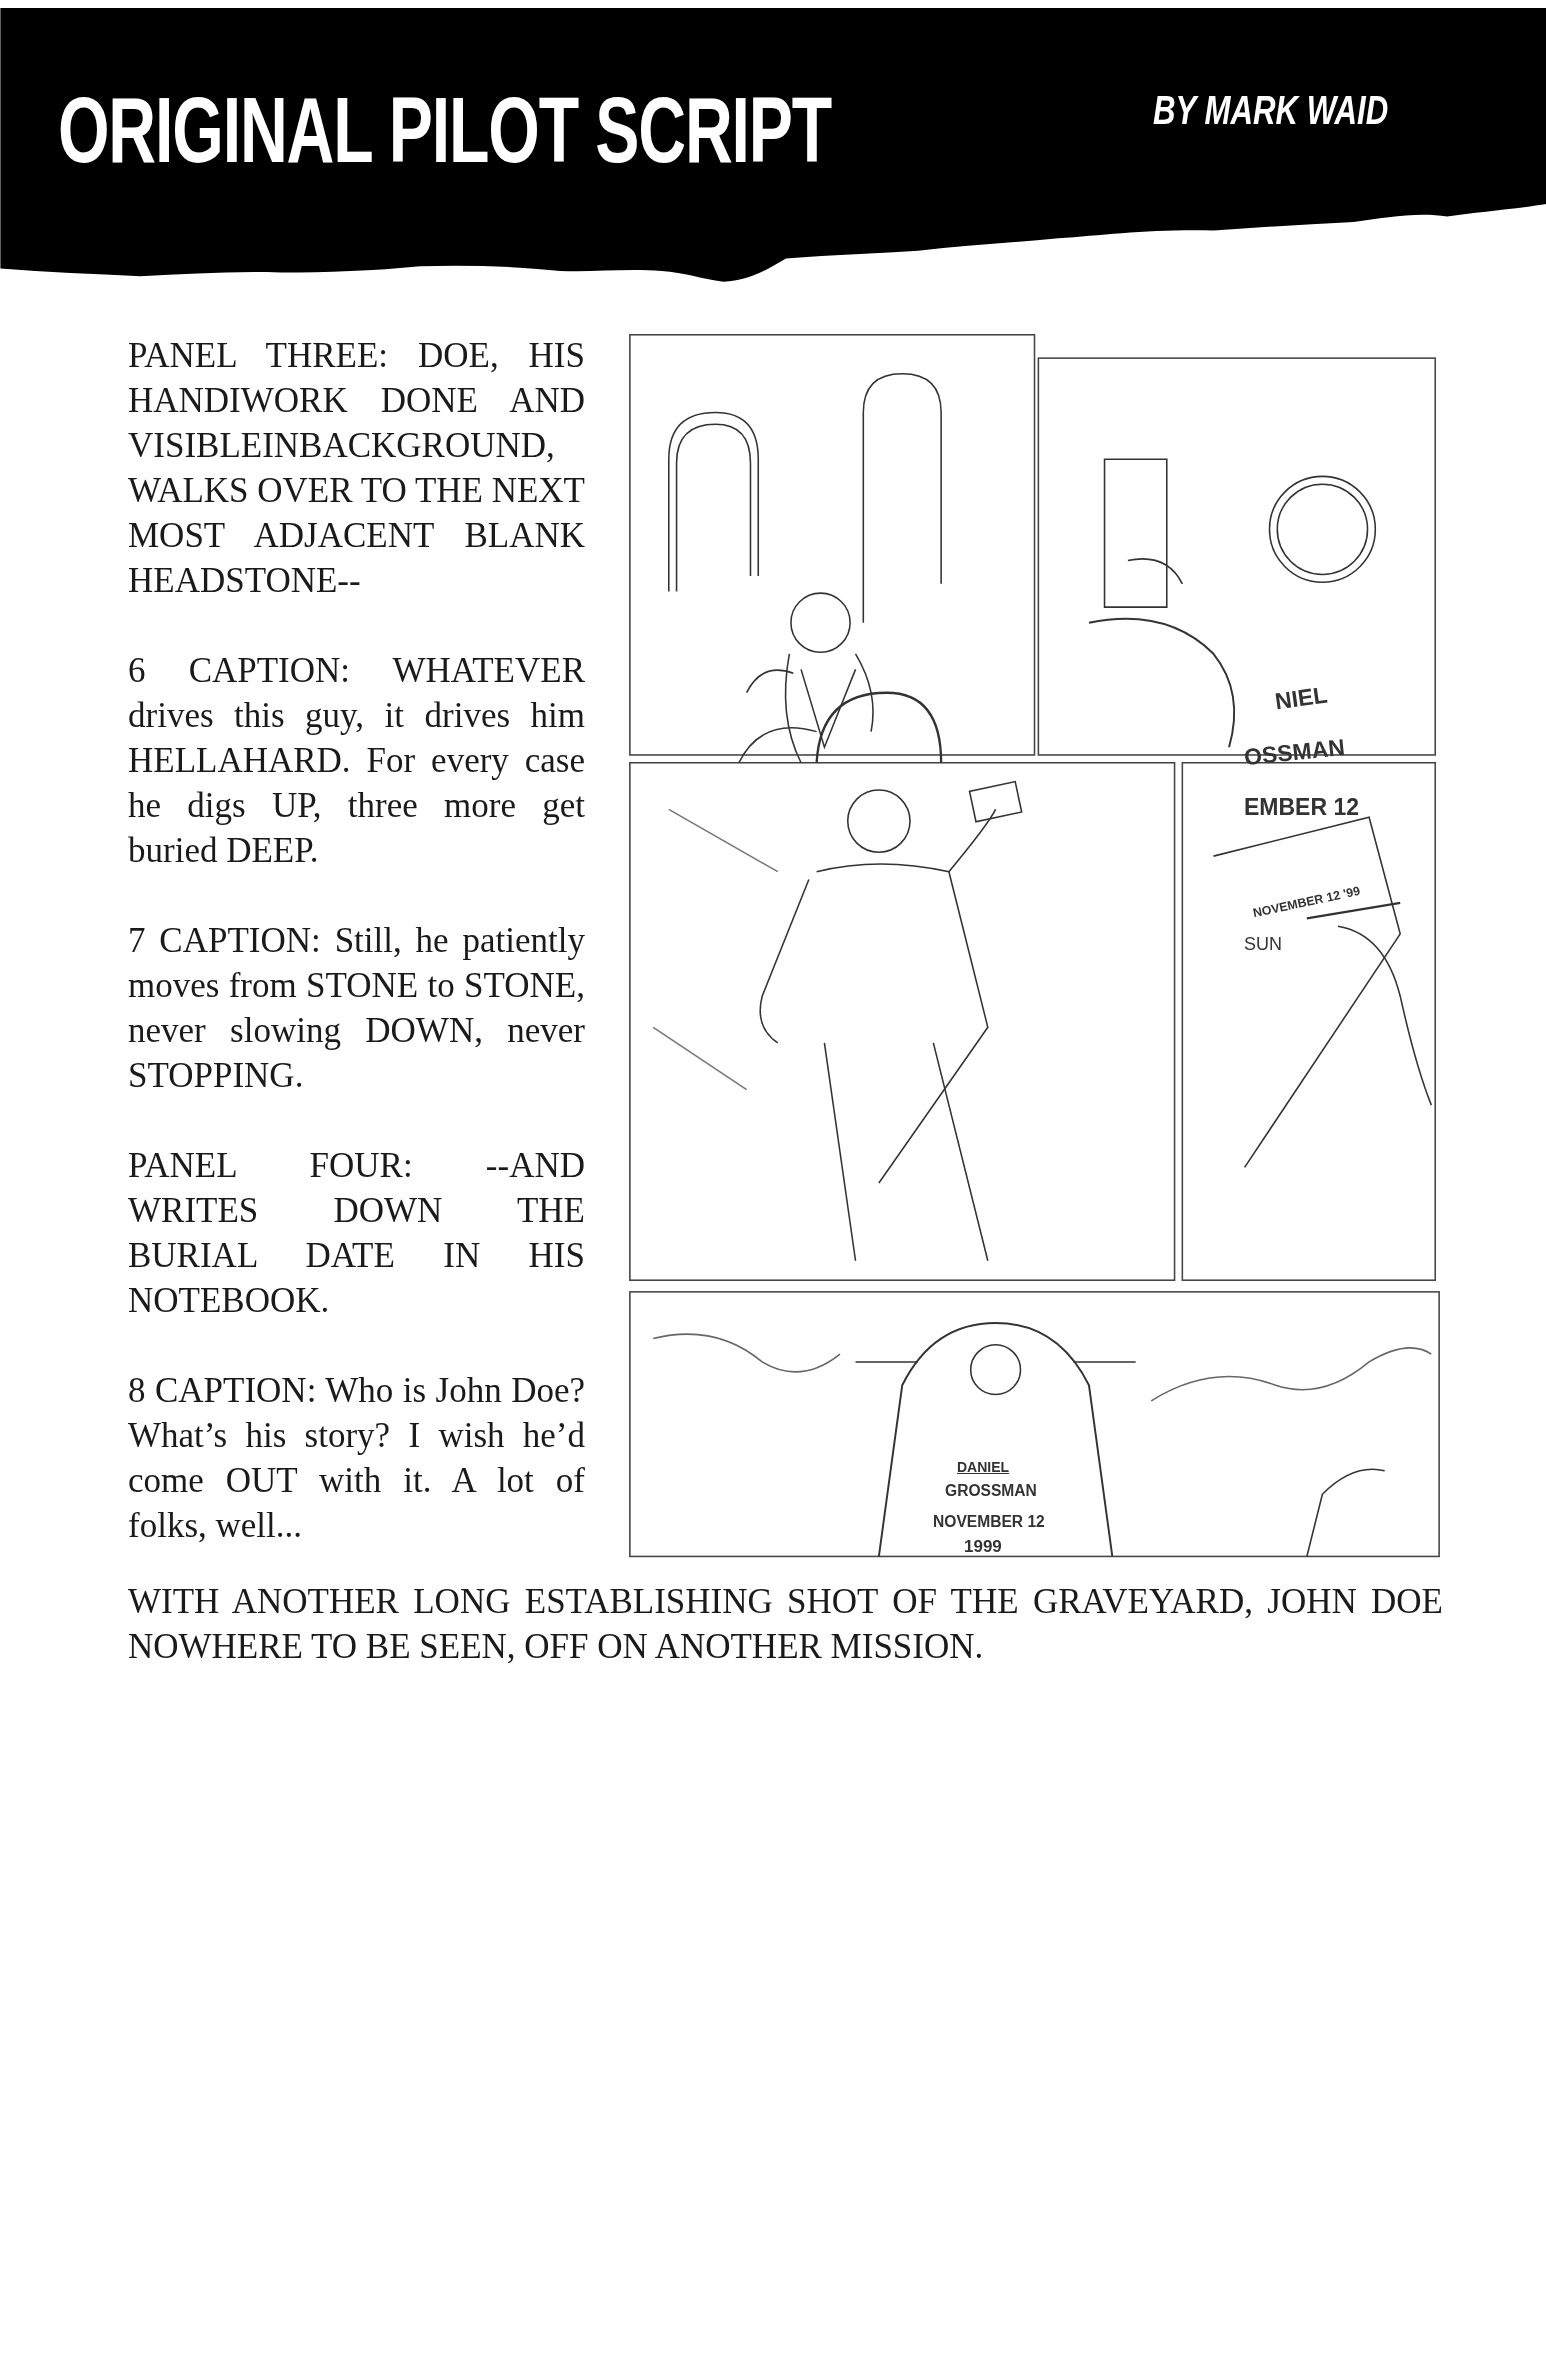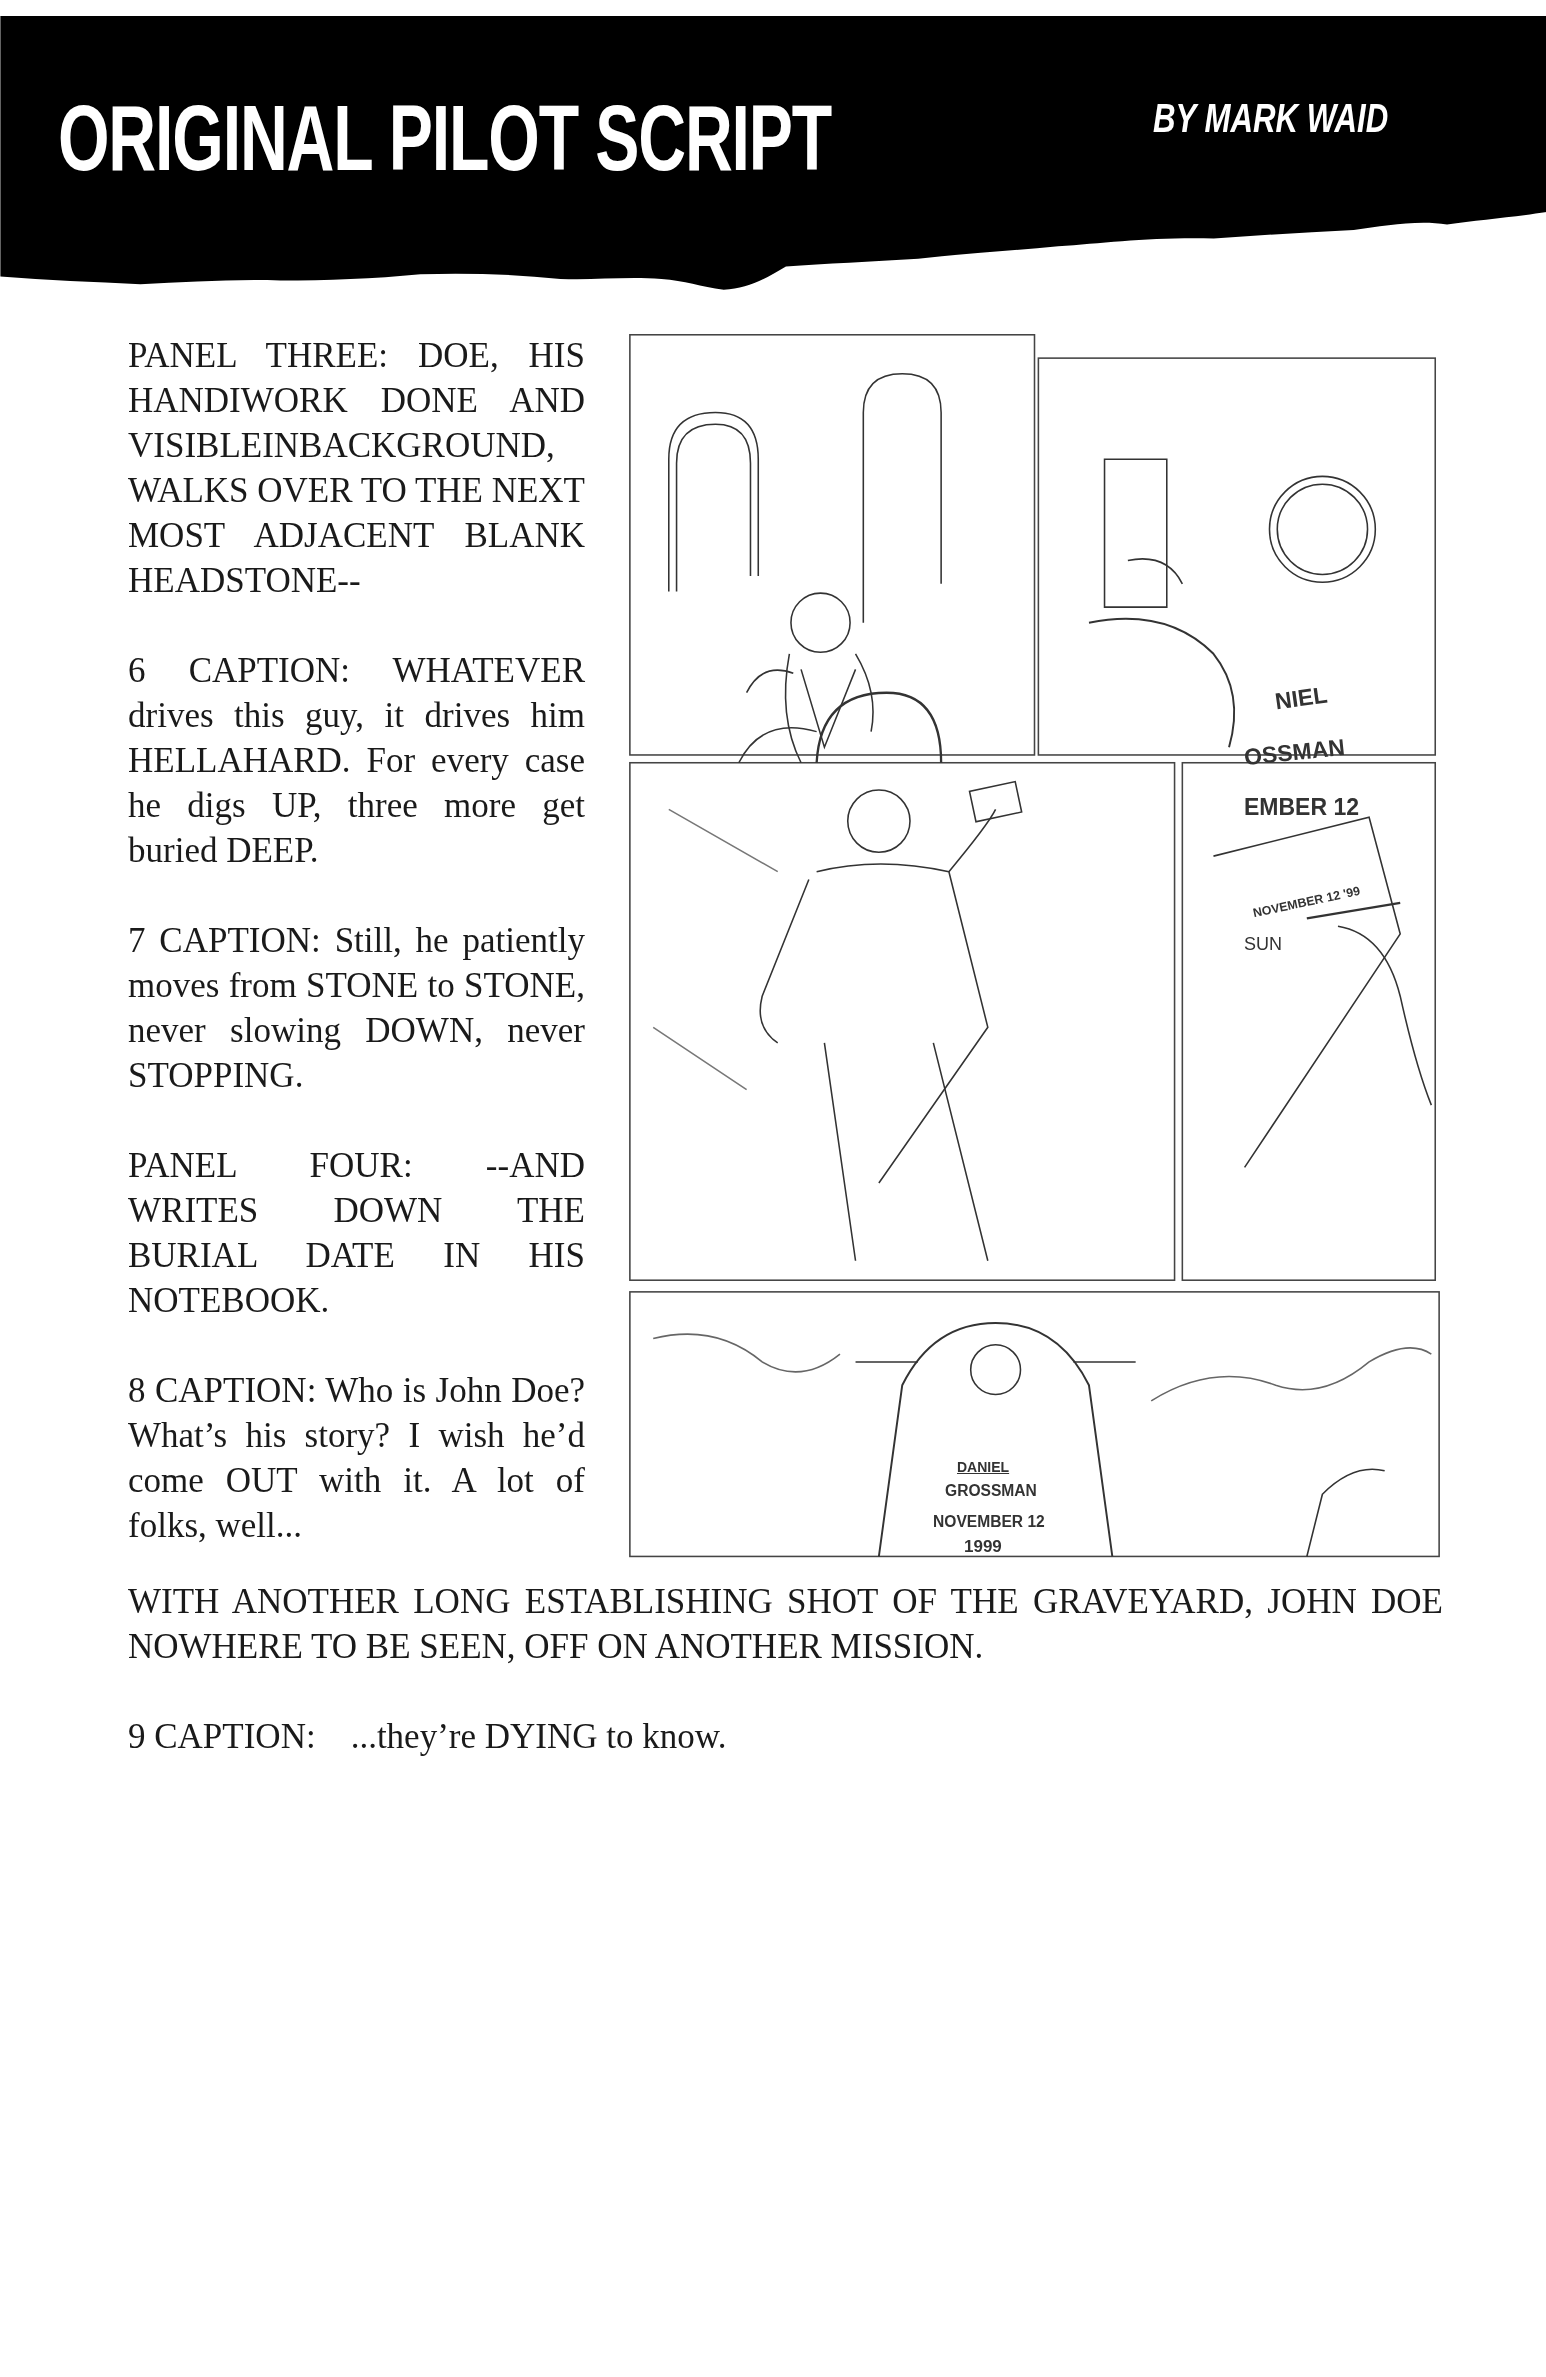--- a/index.html
+++ b/index.html
@@ -1,17 +1,17 @@
 <!DOCTYPE html>
 <html style="font-size:12.4px"><head>
 <meta charset="utf-8">
 <style>
   html, body { margin: 0; padding: 0; }
   body { width: 1547px; height: 2377px; background: #ffffff; position: relative; overflow: hidden; font-family: "Liberation Serif", "DejaVu Serif", serif; color: #1a1a1a; }
-  .header { position: absolute; left: 0; top: 16px; width: 1434px; height: 280px; }
+  .header { position: absolute; left: 0; top: 8px; width: 1434px; height: 280px; }
   .header svg { position: absolute; left: 0; top: 0; }
   .title { position: absolute; left: 58px; top: 76px; font-family: "Liberation Sans", "DejaVu Sans", sans-serif; font-weight: bold; font-size: 92px; color: #fff; letter-spacing: -1.6px; transform: scaleX(0.72); transform-origin: left top; line-height: 1; white-space: nowrap; }
   .byline { position: absolute; left: 1153px; top: 82px; font-family: "Liberation Sans", "DejaVu Sans", sans-serif; font-weight: bold; font-style: italic; font-size: 40px; color: #fff; transform: scaleX(0.78); transform-origin: left top; white-space: nowrap; line-height: 1; }
   .col { position: absolute; left: 128px; top: 333px; width: 457px; font-size: 35px; line-height: 45px; text-align: justify; }
   .col p { margin: 0 0 45px 0; }
   .full { position: absolute; left: 128px; top: 1579px; width: 1315px; font-size: 35px; line-height: 45px; }
   .full p { margin: 0 0 45px 0; }
   .sketch { position: absolute; left: 622px; top: 327px; width: 825px; height: 1245px; }
   .pencil { position: absolute; font-family: "Liberation Sans", "DejaVu Sans", sans-serif; color: #333; font-weight: bold; white-space: nowrap; }
 </style>
@@ -86,15 +86,14 @@
   <div class="pencil" style="left:630px;top:568px;font-size:12.4px;transform:rotate(-12deg);">NOVEMBER 12 '99</div>
   <div class="pencil" style="left:622px;top:607px;font-size:18px;font-weight:normal;">SUN</div>
   <div class="pencil" style="left:335px;top:1132px;font-size:14px;text-decoration:underline;">DANIEL</div>
   <div class="pencil" style="left:323px;top:1155px;font-size:15.6px;">GROSSMAN</div>
   <div class="pencil" style="left:311px;top:1186px;font-size:15.6px;">NOVEMBER 12</div>
   <div class="pencil" style="left:342px;top:1210px;font-size:17px;">1999</div>
 </div>
 
 <div class="full">
   <p style="text-align:justify;">WITH ANOTHER LONG ESTABLISHING SHOT OF THE GRAVEYARD, JOHN DOE NOWHERE TO BE SEEN, OFF ON ANOTHER MISSION.</p>
-  <p style="white-space:pre;">9 CAPTION:    ...they’re DYING to know.</p>
 </div>
 
 
 </body></html>

